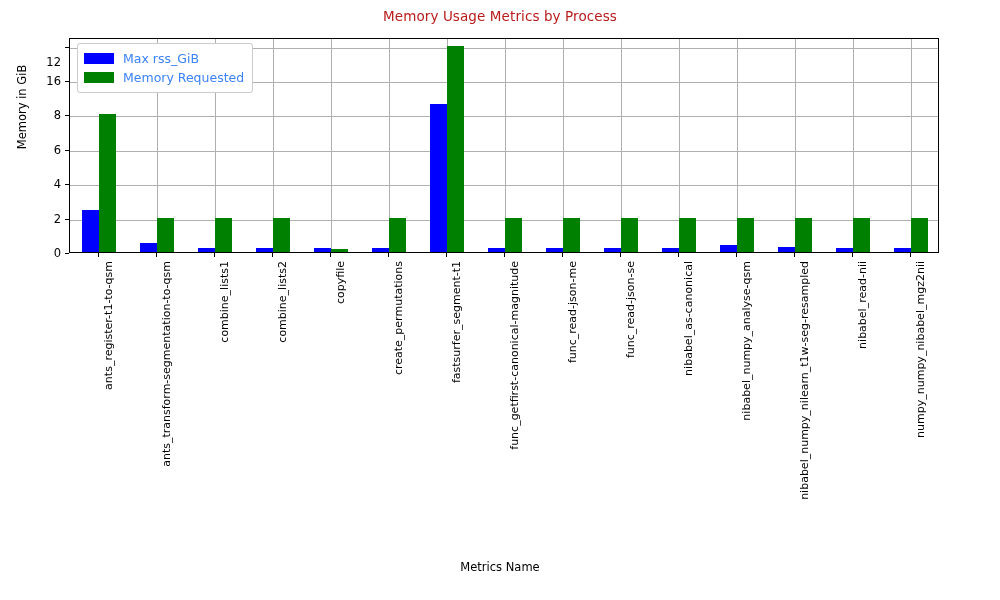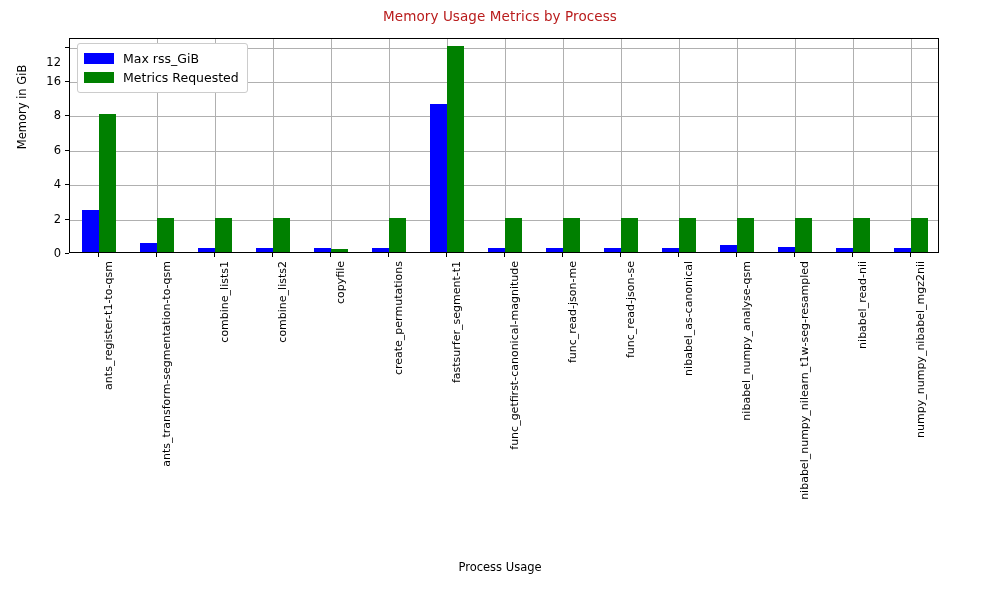--- a/index.html
+++ b/index.html
@@ -143,33 +143,33 @@
   }
   .legend-swatch {
     width: 30px;
     height: 11px;
     margin-right: 9px;
   }
   .legend-swatch.s0 { background: #0000ff; }
   .legend-swatch.s1 { background: #008000; }
   .legend-text {
     font-size: 12.5px;
-    color: #000000;
+    color: #3b82f6;
     white-space: nowrap;
   }
 </style>
 </head>
 <body>
 
 <div id="figure">
 
   <div id="chart-title">Memory Usage Metrics by Process</div>
 
   <div id="ylabel">Memory in GiB</div>
-  <div id="xlabel">Process Usage</div>
+  <div id="xlabel">Metrics Name</div>
 
   <div id="ytick-labels">
       <div class="ytick-label" style="top: 215px;">0</div>
       <div class="ytick-label" style="top: 180.6px;">2</div>
       <div class="ytick-label" style="top: 146.2px;">4</div>
       <div class="ytick-label" style="top: 111.8px;">6</div>
       <div class="ytick-label" style="top: 77.4px;">8</div>
       <div class="ytick-label" style="top: 43px;">16</div>
       <div class="ytick-label" style="top: 24px;">12</div>
     </div>
@@ -264,21 +264,21 @@
       <div class="xtick-label" style="left: 914px;">numpy_numpy_nibabel_mgz2nii</div>
     </div>
 
   <div id="legend">
     <div class="legend-row">
       <span class="legend-swatch s0"></span>
       <span class="legend-text">Max rss_GiB</span>
     </div>
     <div class="legend-row">
       <span class="legend-swatch s1"></span>
-      <span class="legend-text">Metrics Requested</span>
+      <span class="legend-text">Memory Requested</span>
     </div>
   </div>
 
 <div class="ytick-mark" style="top: 253px;"></div>
     <div class="ytick-mark" style="top: 218.6px;"></div>
     <div class="ytick-mark" style="top: 184.2px;"></div>
     <div class="ytick-mark" style="top: 149.8px;"></div>
     <div class="ytick-mark" style="top: 115.4px;"></div>
     <div class="ytick-mark" style="top: 81px;"></div>
     <div class="ytick-mark" style="top: 46.6px;"></div>

